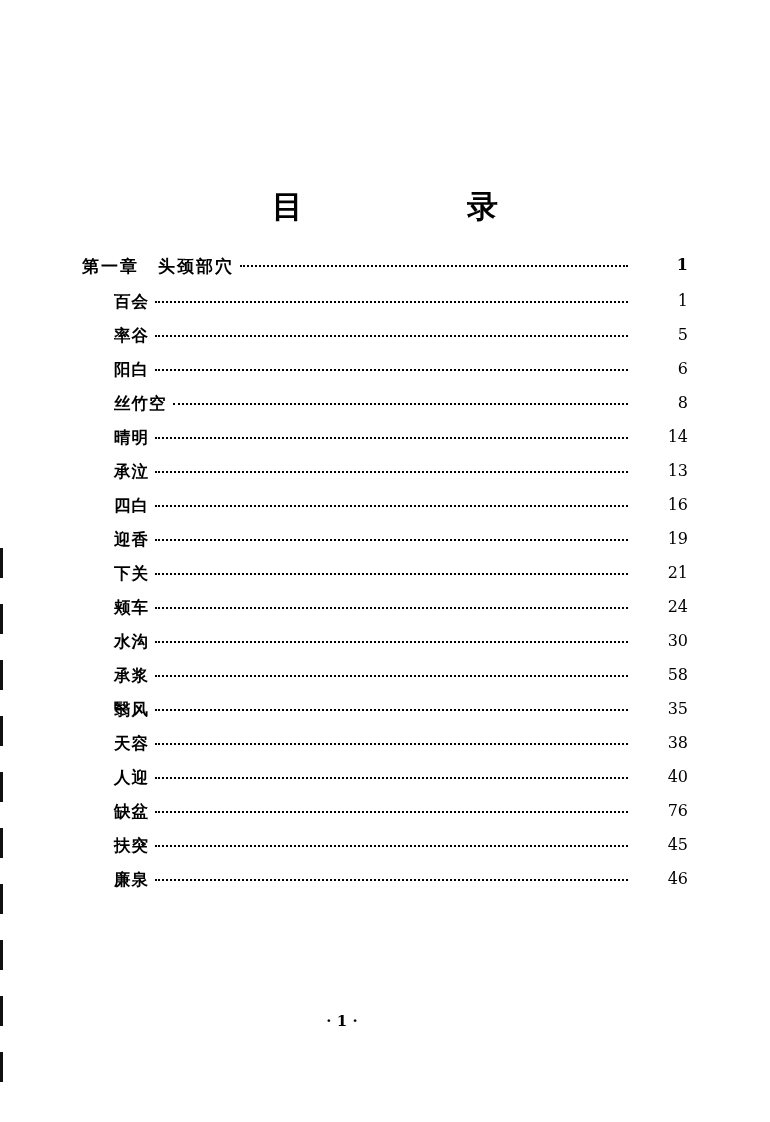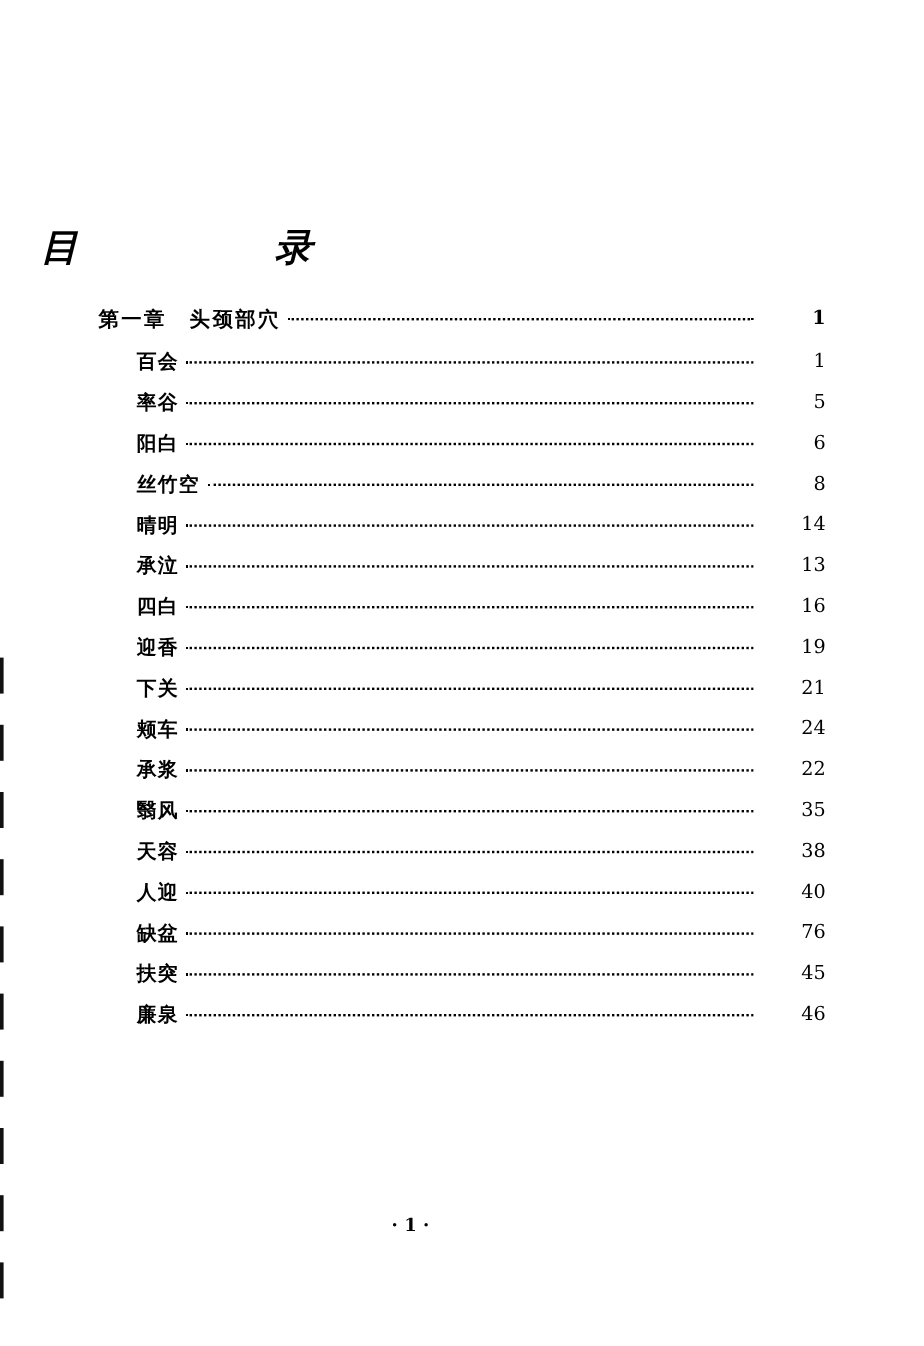--- a/index.html
+++ b/index.html
@@ -38,26 +38,26 @@
     top: 0;
     width: 770px;
     height: 1122px;
   }
 
   .toc-title {
     position: absolute;
     left: 0;
     top: 186px;
     width: 770px;
+    text-align: center;
     font-size: 31px;
     font-weight: bold;
     letter-spacing: 34px;
     text-indent: 34px;
     font-family: "DejaVu Serif", "Liberation Serif", serif;
-    font-style: italic;
   }
 
   .toc-list {
     position: absolute;
     left: 82px;
     top: 255px;
     width: 606px;
   }
 
   .toc-row {
@@ -208,25 +208,30 @@
       <span class="pageno">21</span>
     </div>
 
     <div class="toc-row entry">
       <span class="label">颊车</span>
       <span class="leader"></span>
       <span class="pageno">24</span>
     </div>
 
 
+    <div class="toc-row entry">
+      <span class="label">水沟</span>
+      <span class="leader"></span>
+      <span class="pageno">30</span>
+    </div>
 
     <div class="toc-row entry">
       <span class="label">承浆</span>
       <span class="leader"></span>
-      <span class="pageno">22</span>
+      <span class="pageno">58</span>
     </div>
 
 
     <div class="toc-row entry">
       <span class="label">翳风</span>
       <span class="leader"></span>
       <span class="pageno">35</span>
     </div>
 
     <div class="toc-row entry">

